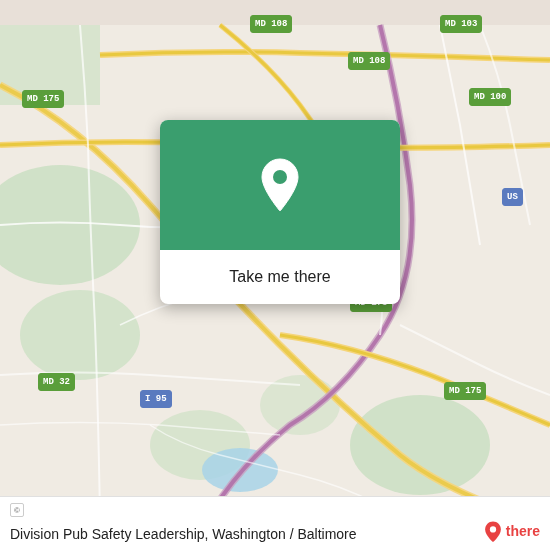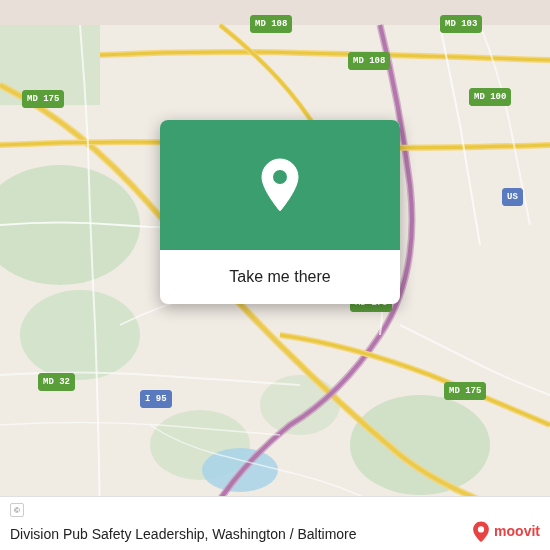--- a/index.html
+++ b/index.html
@@ -239,17 +239,17 @@
       <span id="osm-logo">©</span>
     </div>
     <div id="location-title">
       <span>Division Pub Safety Leadership, Washington / Baltimore</span>
       <div id="moovit-logo">
 
         <svg id="moovit-icon" viewBox="0 0 28 28" xmlns="http://www.w3.org/2000/svg">
           <path d="M14 2C8.48 2 4 6.48 4 12c0 7.5 10 16 10 16s10-8.5 10-16c0-5.52-4.48-10-10-10z" fill="#e84242"></path>
           <circle cx="14" cy="12" r="4" fill="white"></circle>
         </svg>
-        <span id="moovit-text">moovit</span>
+        <span id="moovit-text">there</span>
       </div>
     </div>
   </div>
 </div>
 
 </body></html>

